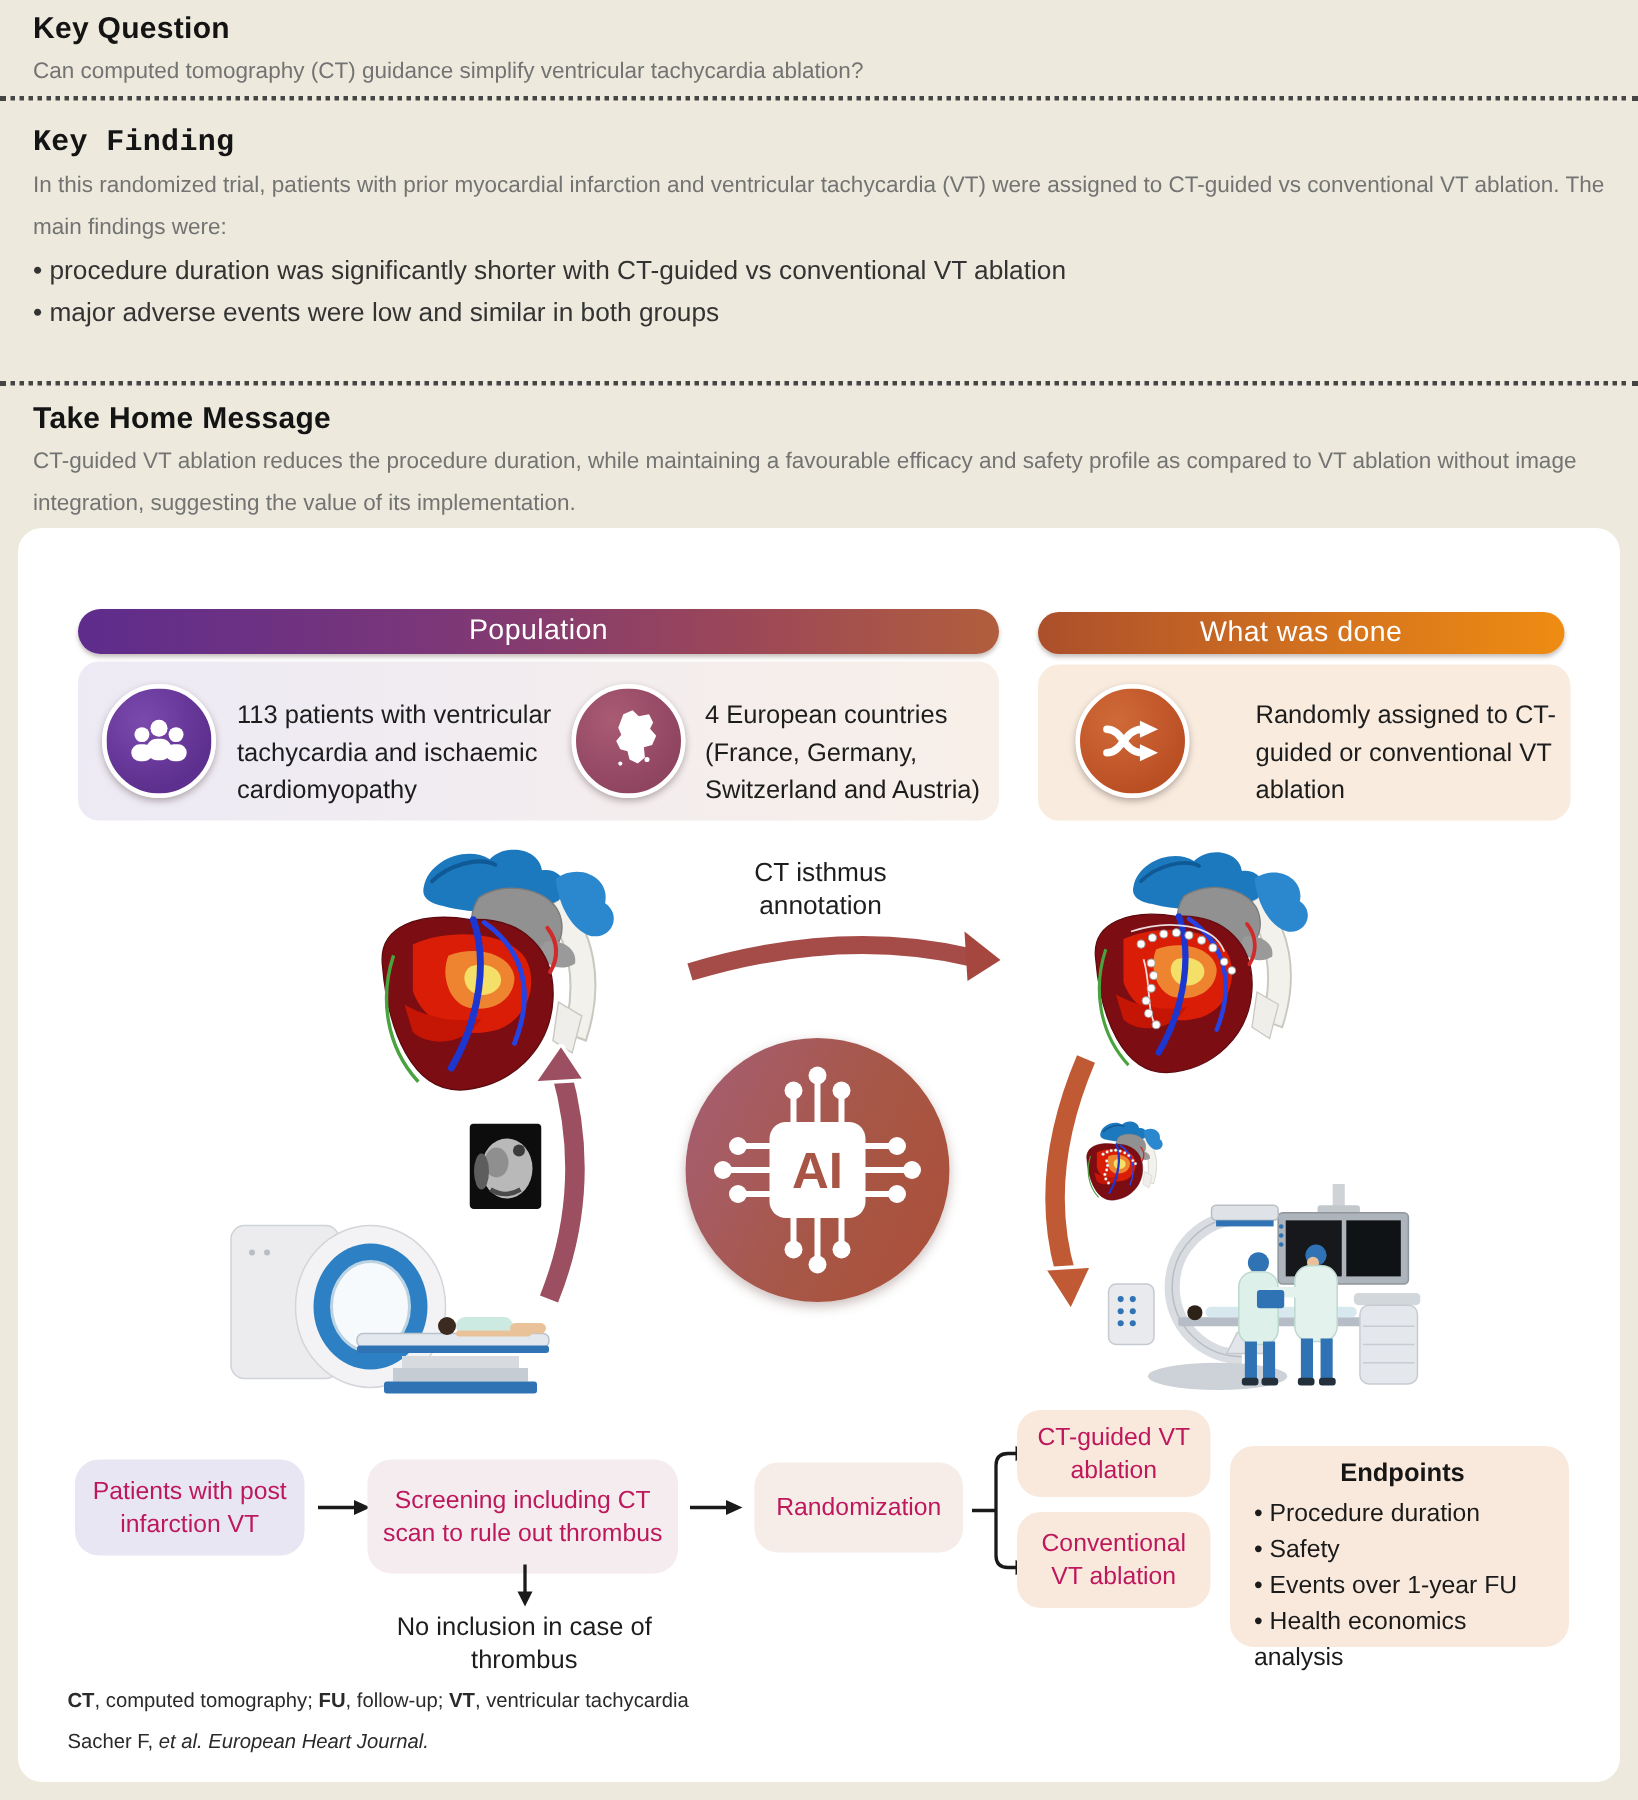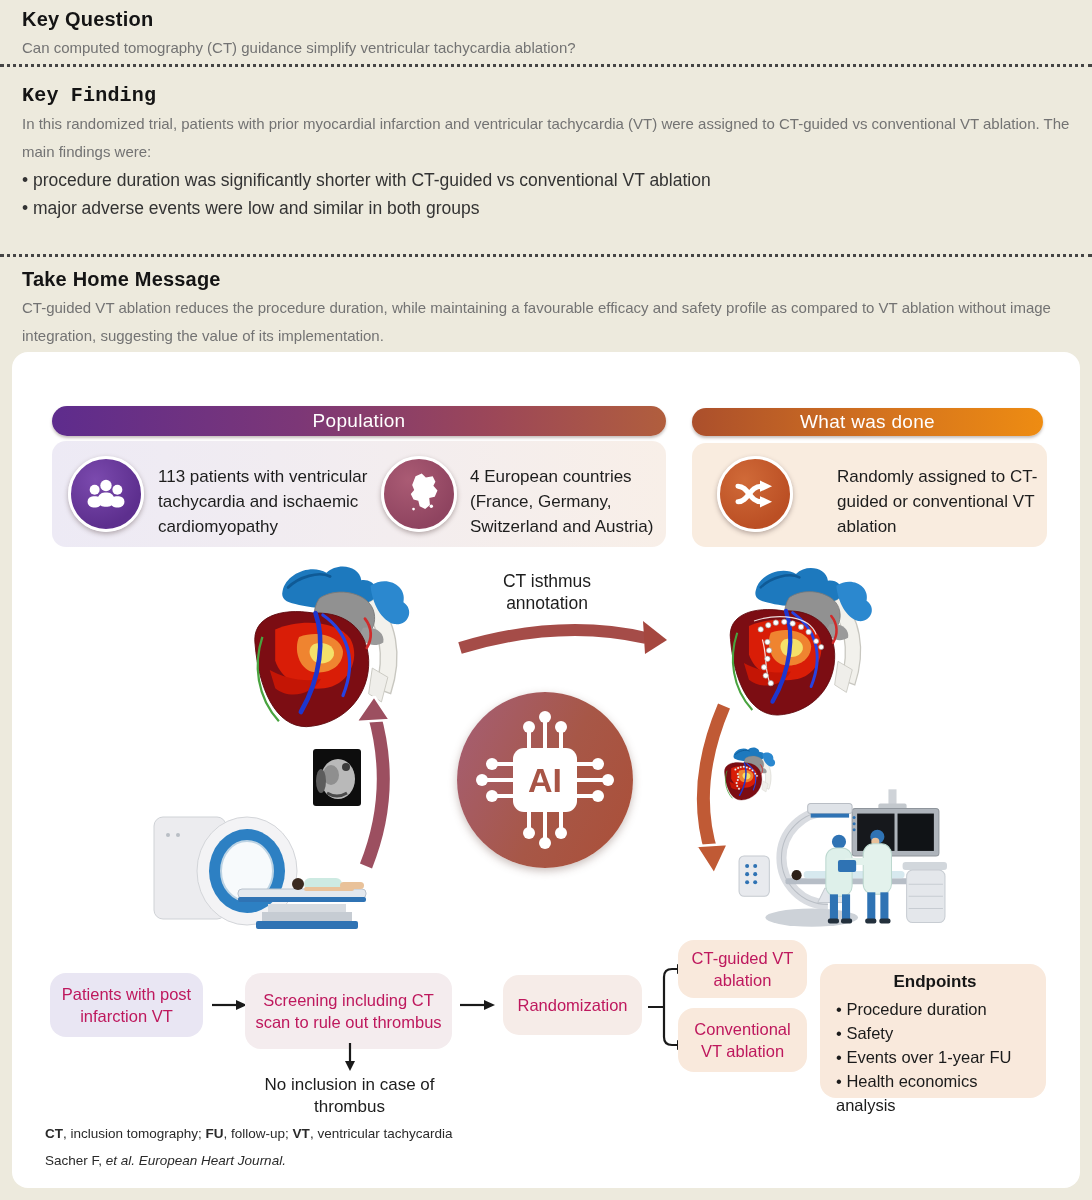--- a/index.html
+++ b/index.html
@@ -369,20 +369,20 @@
       </ul>
     </div>
 
     <svg class="abs" style="left:331px; top:690px;" width="14" height="30" viewBox="0 0 14 30">
       <line x1="7" y1="1" x2="7" y2="20" stroke="#1a1a1a" stroke-width="2.2"></line>
       <polygon points="2,19 12,19 7,29" fill="#1a1a1a"></polygon>
     </svg>
     <div class="abs small-note" style="left:240px; top:722px; width:195px;">No inclusion in case of thrombus</div>
 
     <div class="abs foot" style="left:33px; top:774px;">
-      <b>CT</b><span>, inclusion tomography; </span><b>FU</b><span>, follow-up; </span><b>VT</b><span>, ventricular tachycardia</span>
+      <b>CT</b><span>, computed tomography; </span><b>FU</b><span>, follow-up; </span><b>VT</b><span>, ventricular tachycardia</span>
     </div>
     <div class="abs foot" style="left:33px; top:801px;">
       <span>Sacher F, </span><i>et al. European Heart Journal.</i>
     </div>
 
   </div>
 </div>
 
 </body></html>

